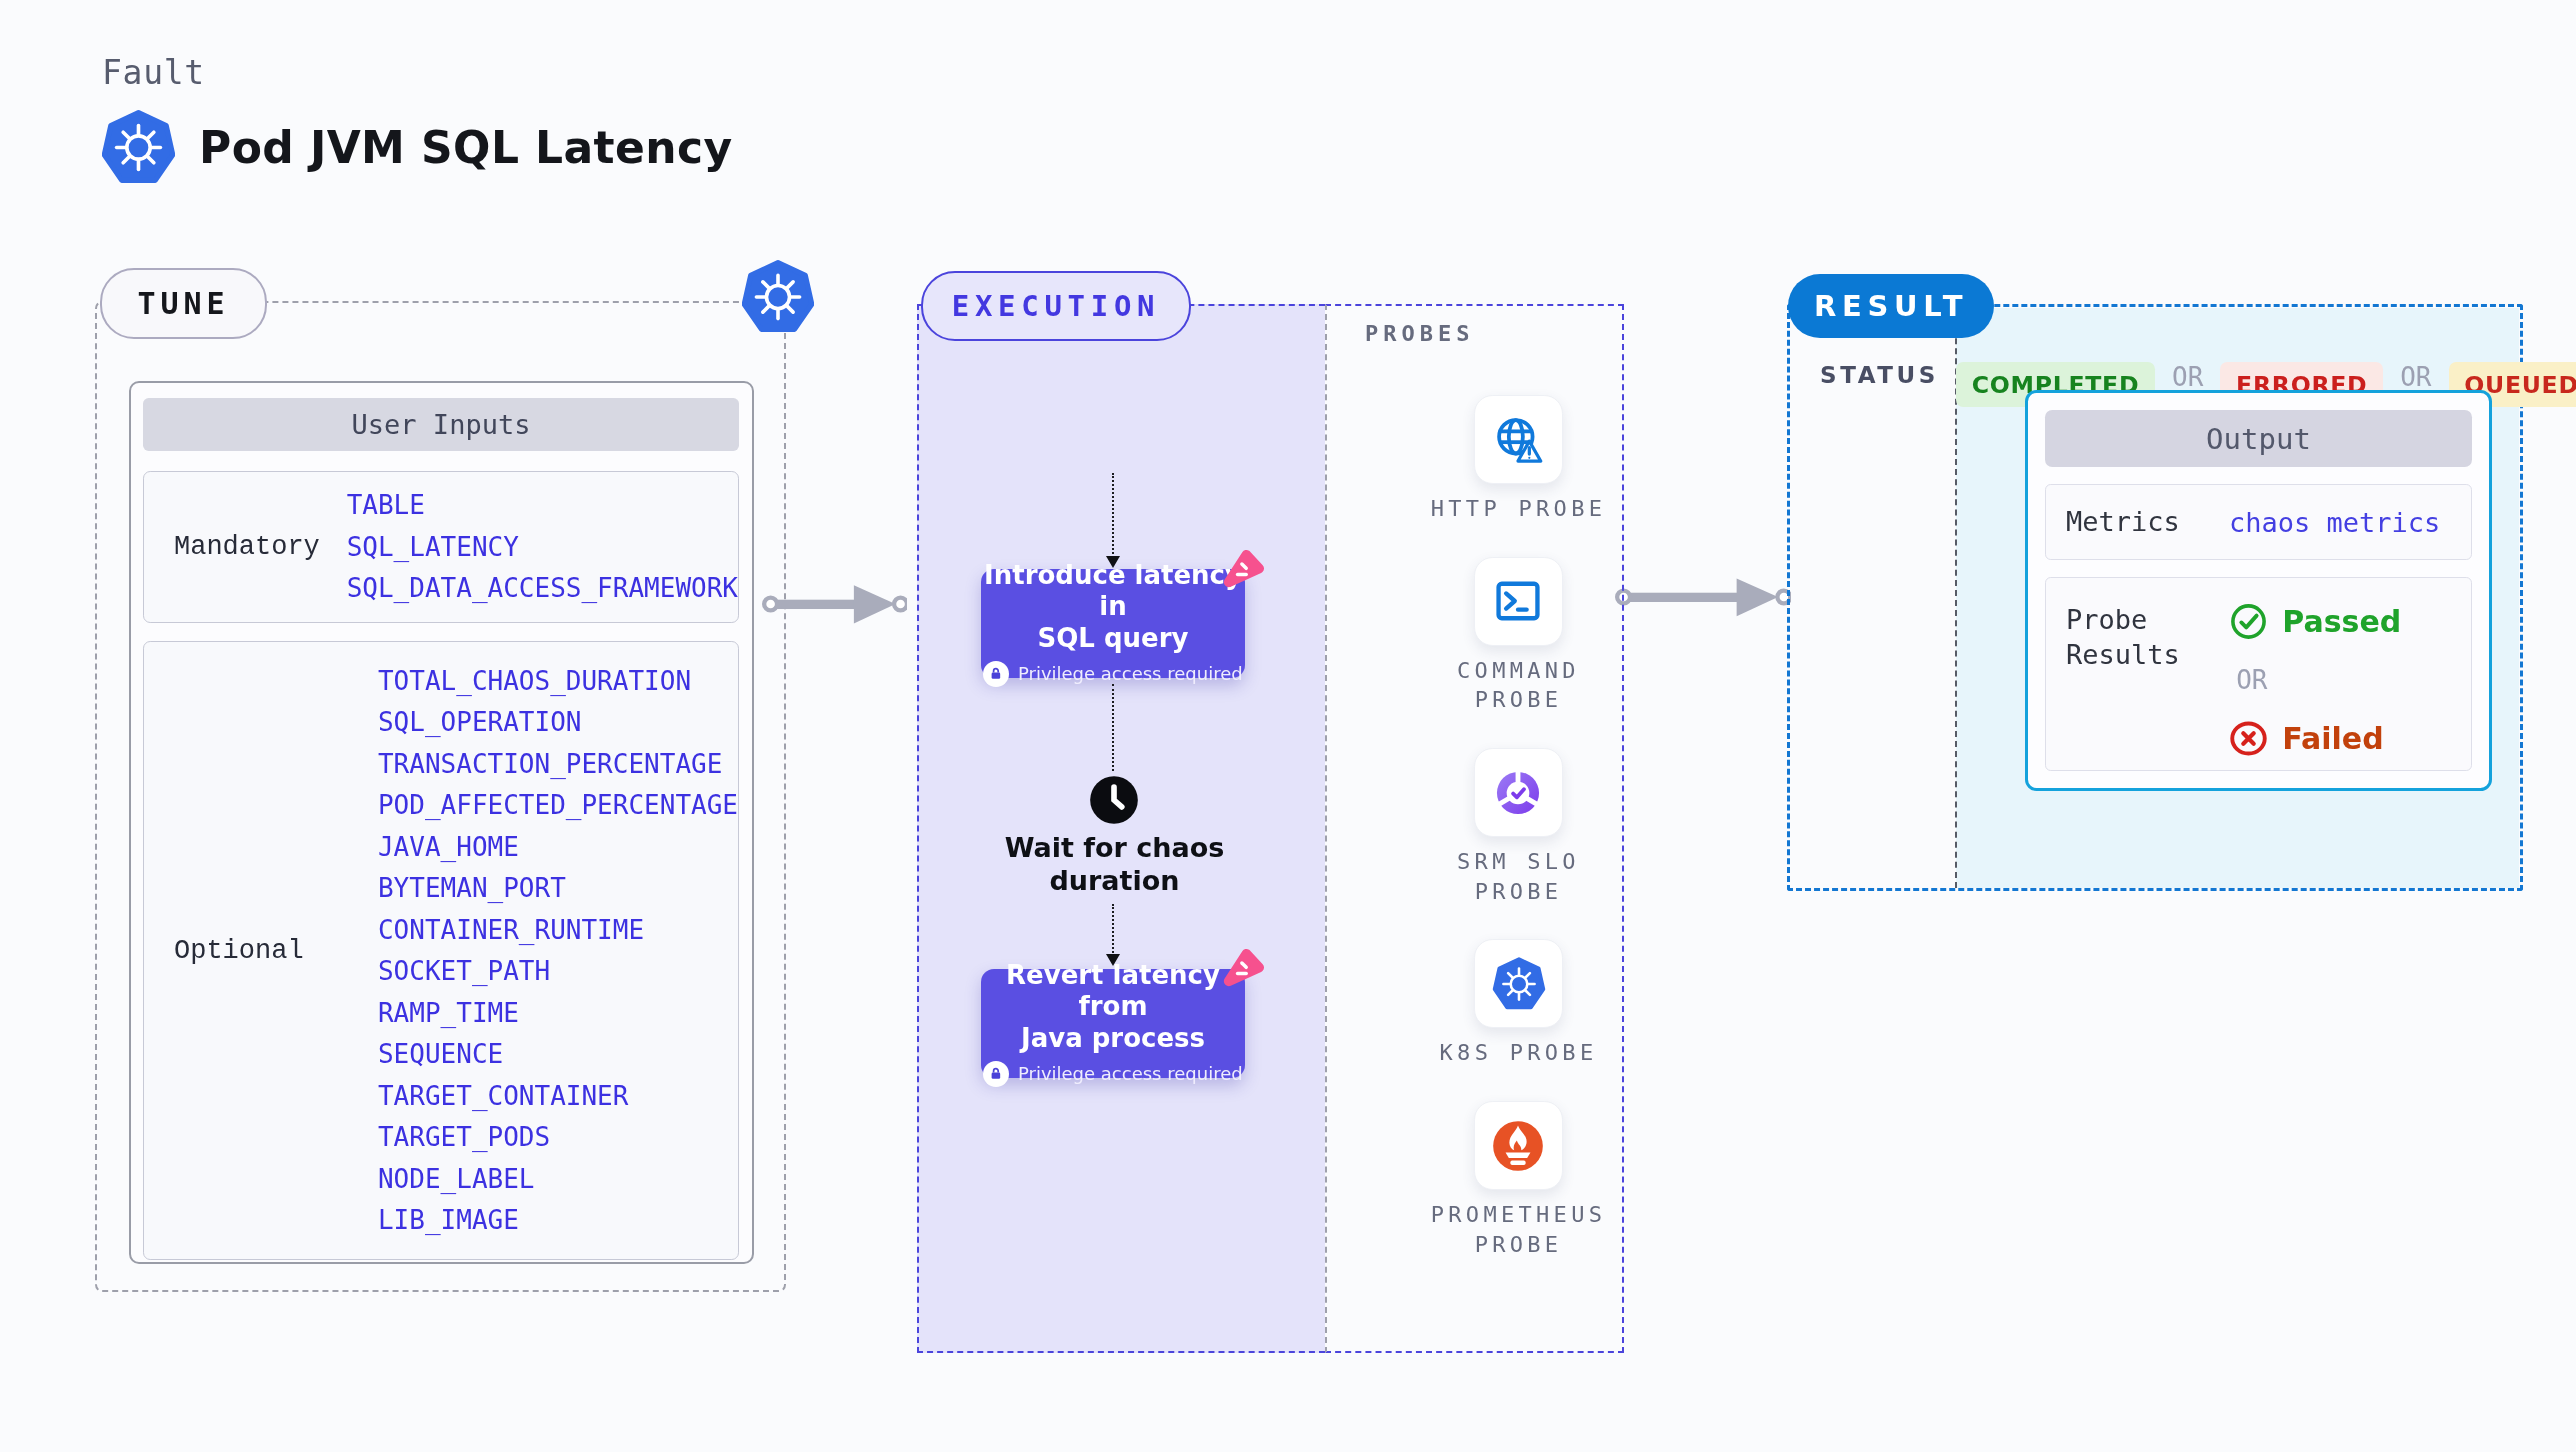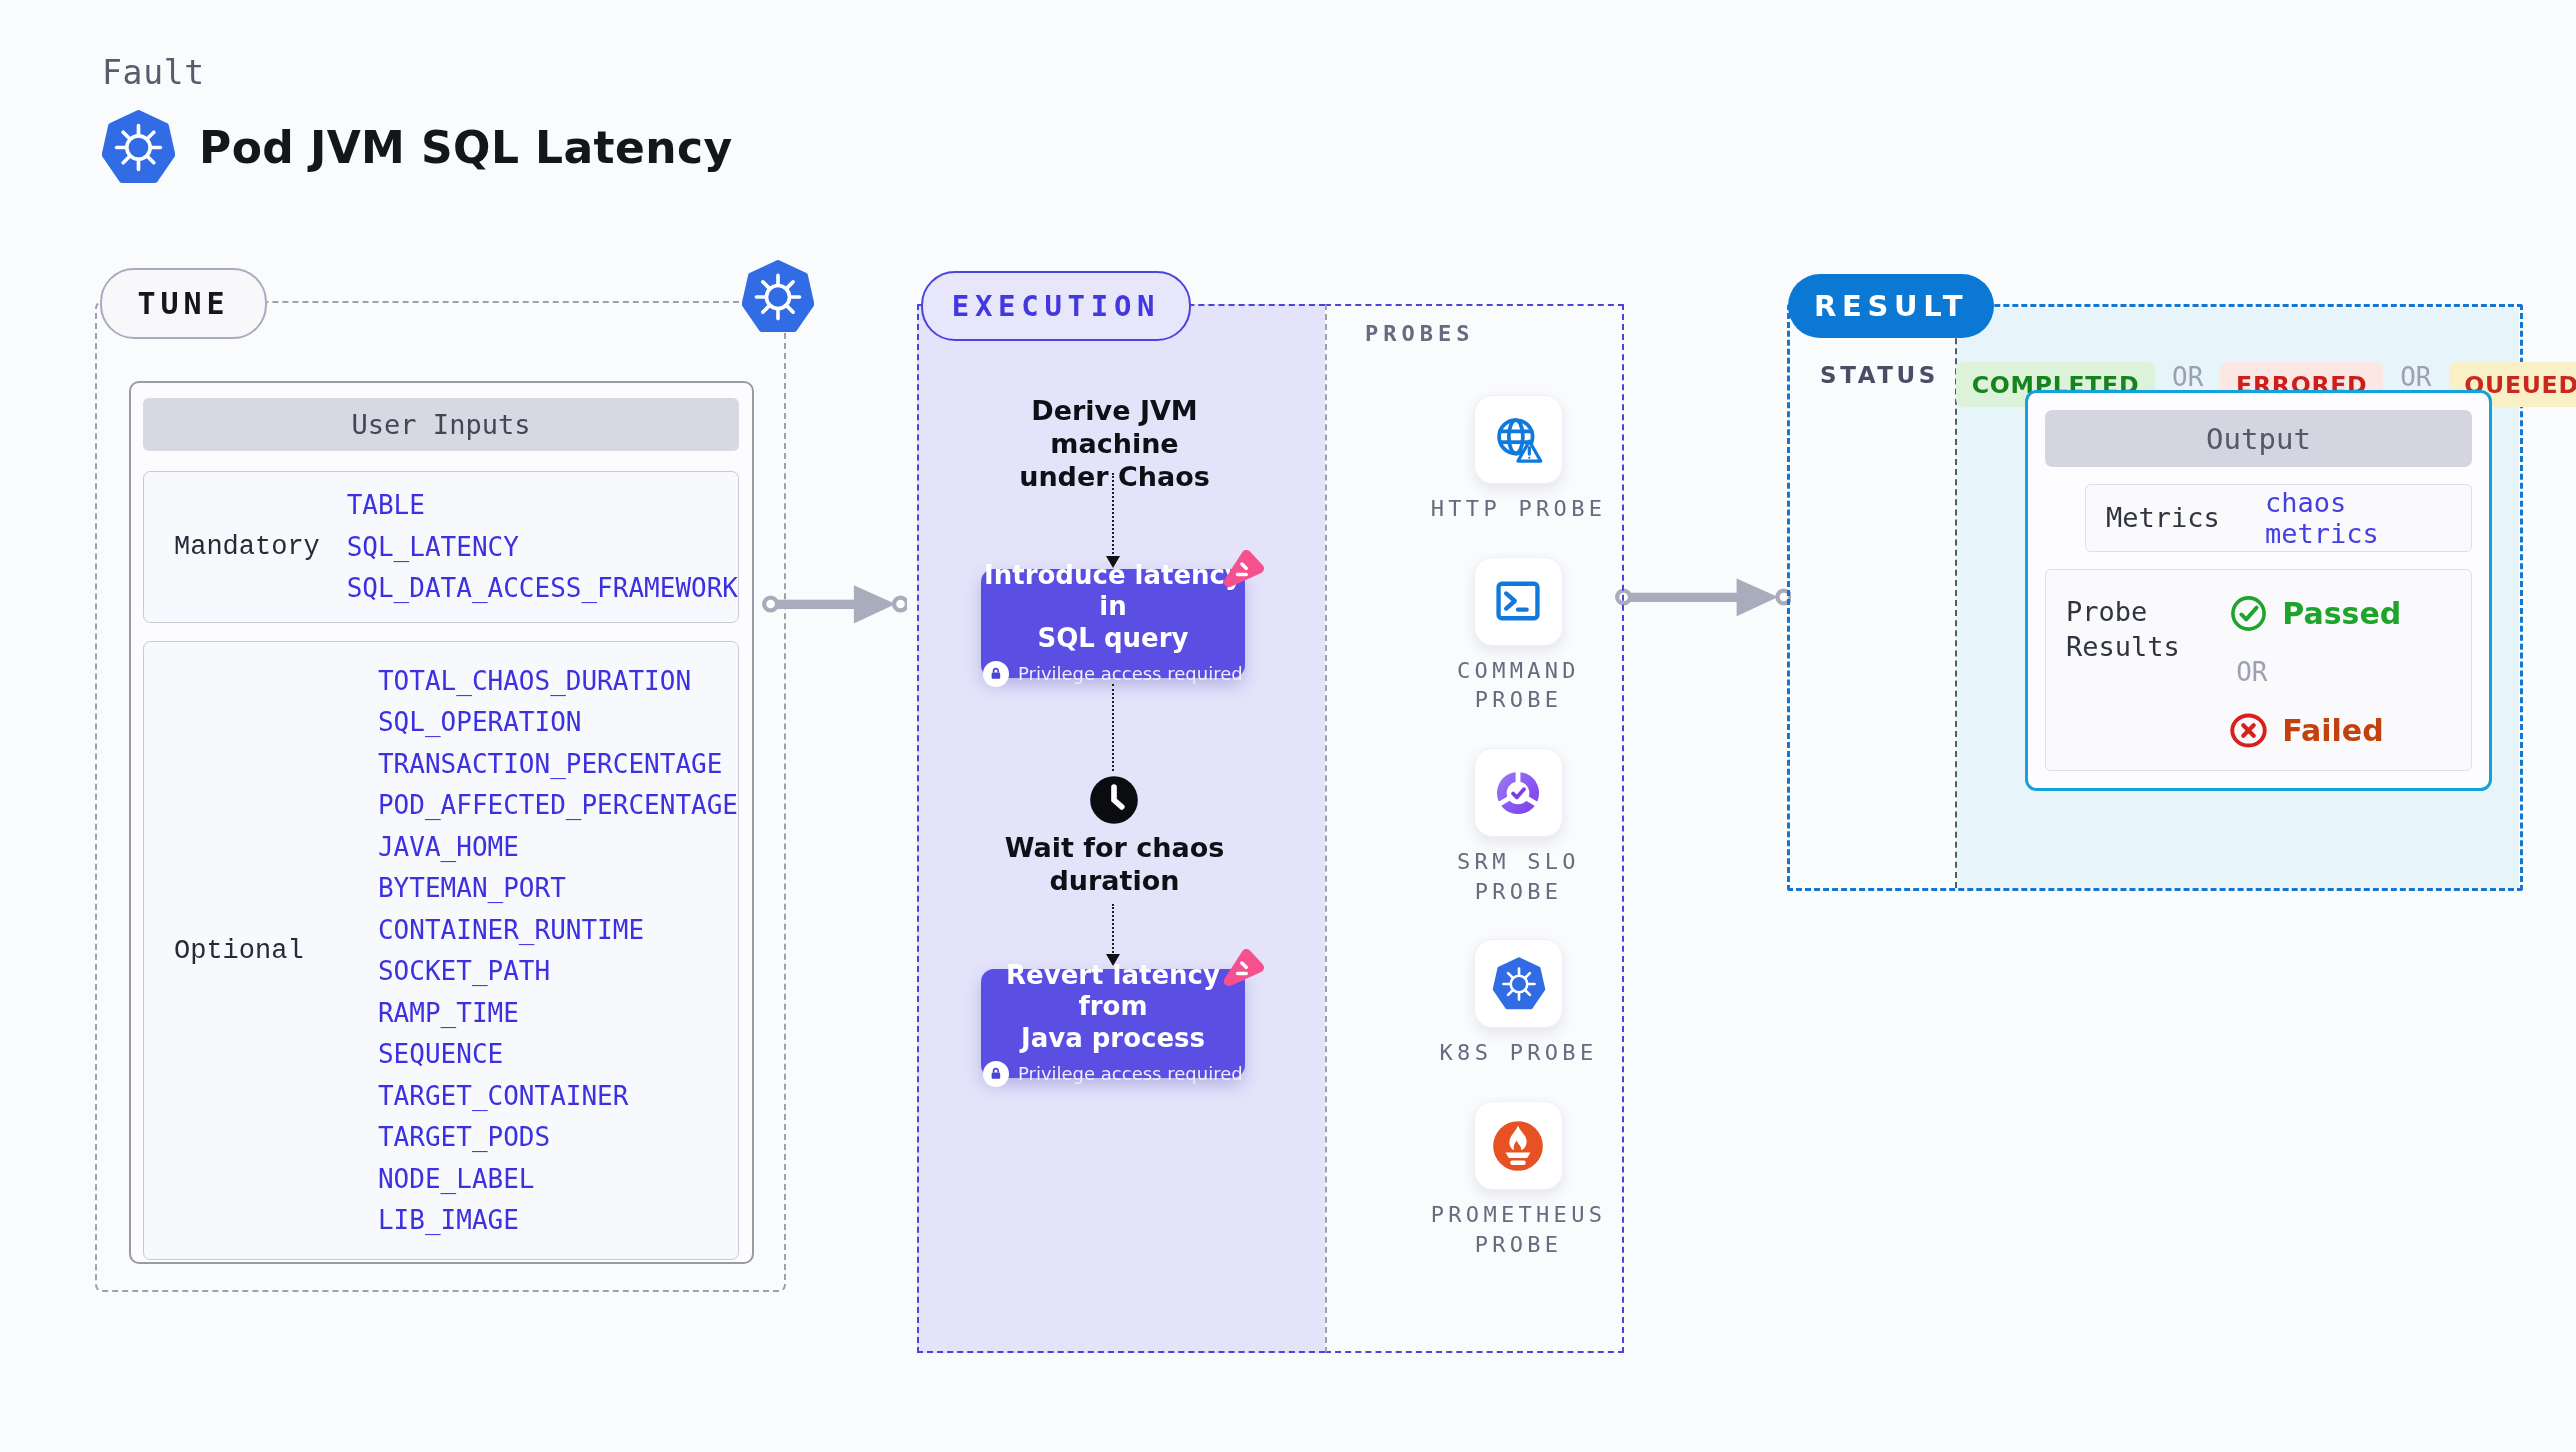--- a/index.html
+++ b/index.html
@@ -87,21 +87,21 @@
   .status-badge.neutral{background:#E9EAF1;color:#596077;}
   .or-sep{font-family:"DejaVu Sans Mono",monospace;font-size:26px;color:#9CA0B2;}
 
   .output-box{position:absolute;left:2025px;top:390px;width:467px;height:401px;background:#FDFDFF;
               border:3.6px solid #14A2DC;border-radius:11.5px;box-sizing:border-box;padding:17px;
               display:flex;flex-direction:column;gap:17px;}
   .output-header{height:57px;background:#D5D5E1;border-radius:7.2px;display:flex;align-items:center;justify-content:center;
                  font-family:"DejaVu Sans Mono",monospace;font-size:29px;color:#53586B;}
   .output-row{border:1.4px solid #DEDFEA;border-radius:5.7px;background:#FAFAFD;display:flex;align-items:center;
               padding:0 0 0 20px;box-sizing:border-box;}
-  .row-metrics{height:68px;margin-left:40px;}
+  .row-metrics{height:76px;}
   .row-probe{flex:1;align-items:flex-start;padding-top:24px;}
   .row-label{width:163px;font-family:"DejaVu Sans Mono",monospace;font-size:27px;color:#30343F;
              line-height:1.3;white-space:pre-line;}
   .metrics-value{font-family:"DejaVu Sans Mono",monospace;font-size:27px;color:#443FE2;}
   .pr-col{display:flex;flex-direction:column;gap:24px;}
   .pr-line{display:flex;align-items:center;gap:14.3px;}
   .pr-line svg{width:39px;height:39px;}
   .passed-text{font-weight:bold;font-size:30px;color:#1FA32B;}
   .failed-text{font-weight:bold;font-size:30px;color:#c2410c;}
   .pr-or{font-family:"DejaVu Sans Mono",monospace;font-size:26px;color:#9CA0B2;padding-left:7.2px;}
@@ -188,22 +188,20 @@
     <rect x="12" y="26" width="160" height="13" fill="#A9ACBB"></rect>
     <polygon points="170,6 170,59 228,32" fill="#A9ACBB"></polygon>
     <circle cx="12" cy="32" r="9" fill="#fff" stroke="#A9ACBB" stroke-width="6"></circle>
     <circle cx="236" cy="32" r="9" fill="#fff" stroke="#A9ACBB" stroke-width="6"></circle>
   </svg>
 
   <div class="exec-panel"></div>
   <div class="probes-panel"></div>
   <div class="exec-pill">EXECUTION</div>
 
-  <div class="flow-text" style="top:395px;">Derive JVM machine
-under Chaos</div>
   <div class="dotline" style="left:1112px;top:473px;height:85px;"></div>
   <div class="dotarrow" style="left:1106px;top:556px;"></div>
 
   <div class="step-box" style="top:569px;">
     <div class="step-title">Introduce latency in
 SQL query</div>
     <div class="priv-row">
       <span class="lock-circle">
         <svg width="15.8" height="15.8" viewBox="0 0 24 24">
             <rect x="5.5" y="10" width="13" height="9.5" rx="2" fill="#4A41D8"></rect>

